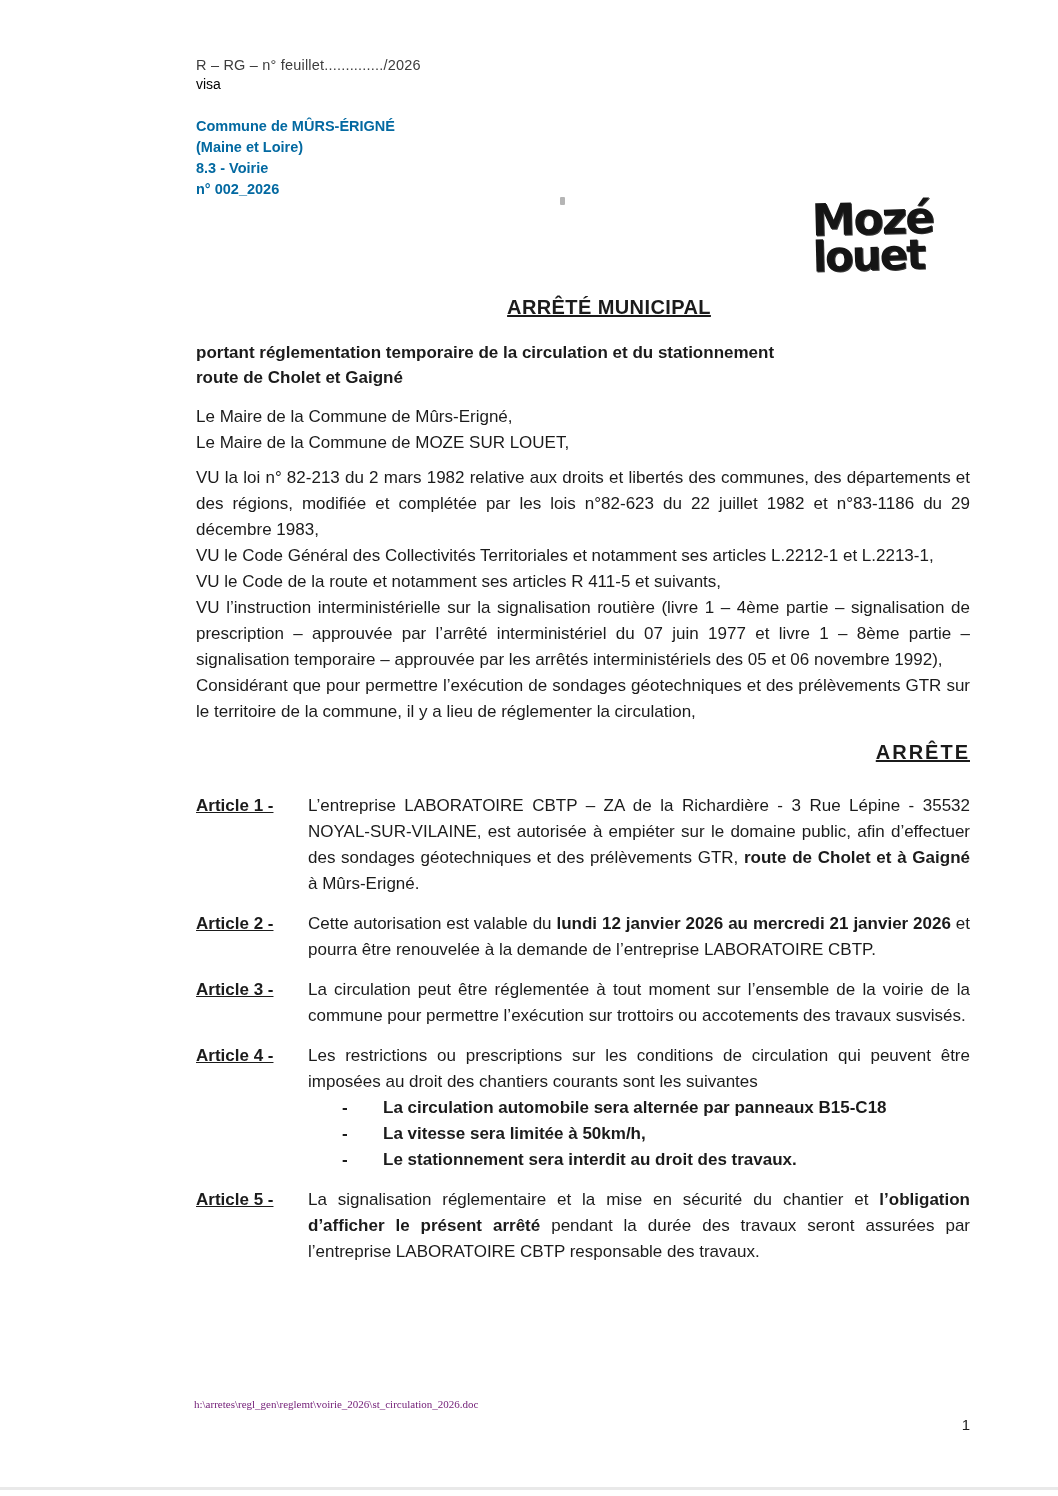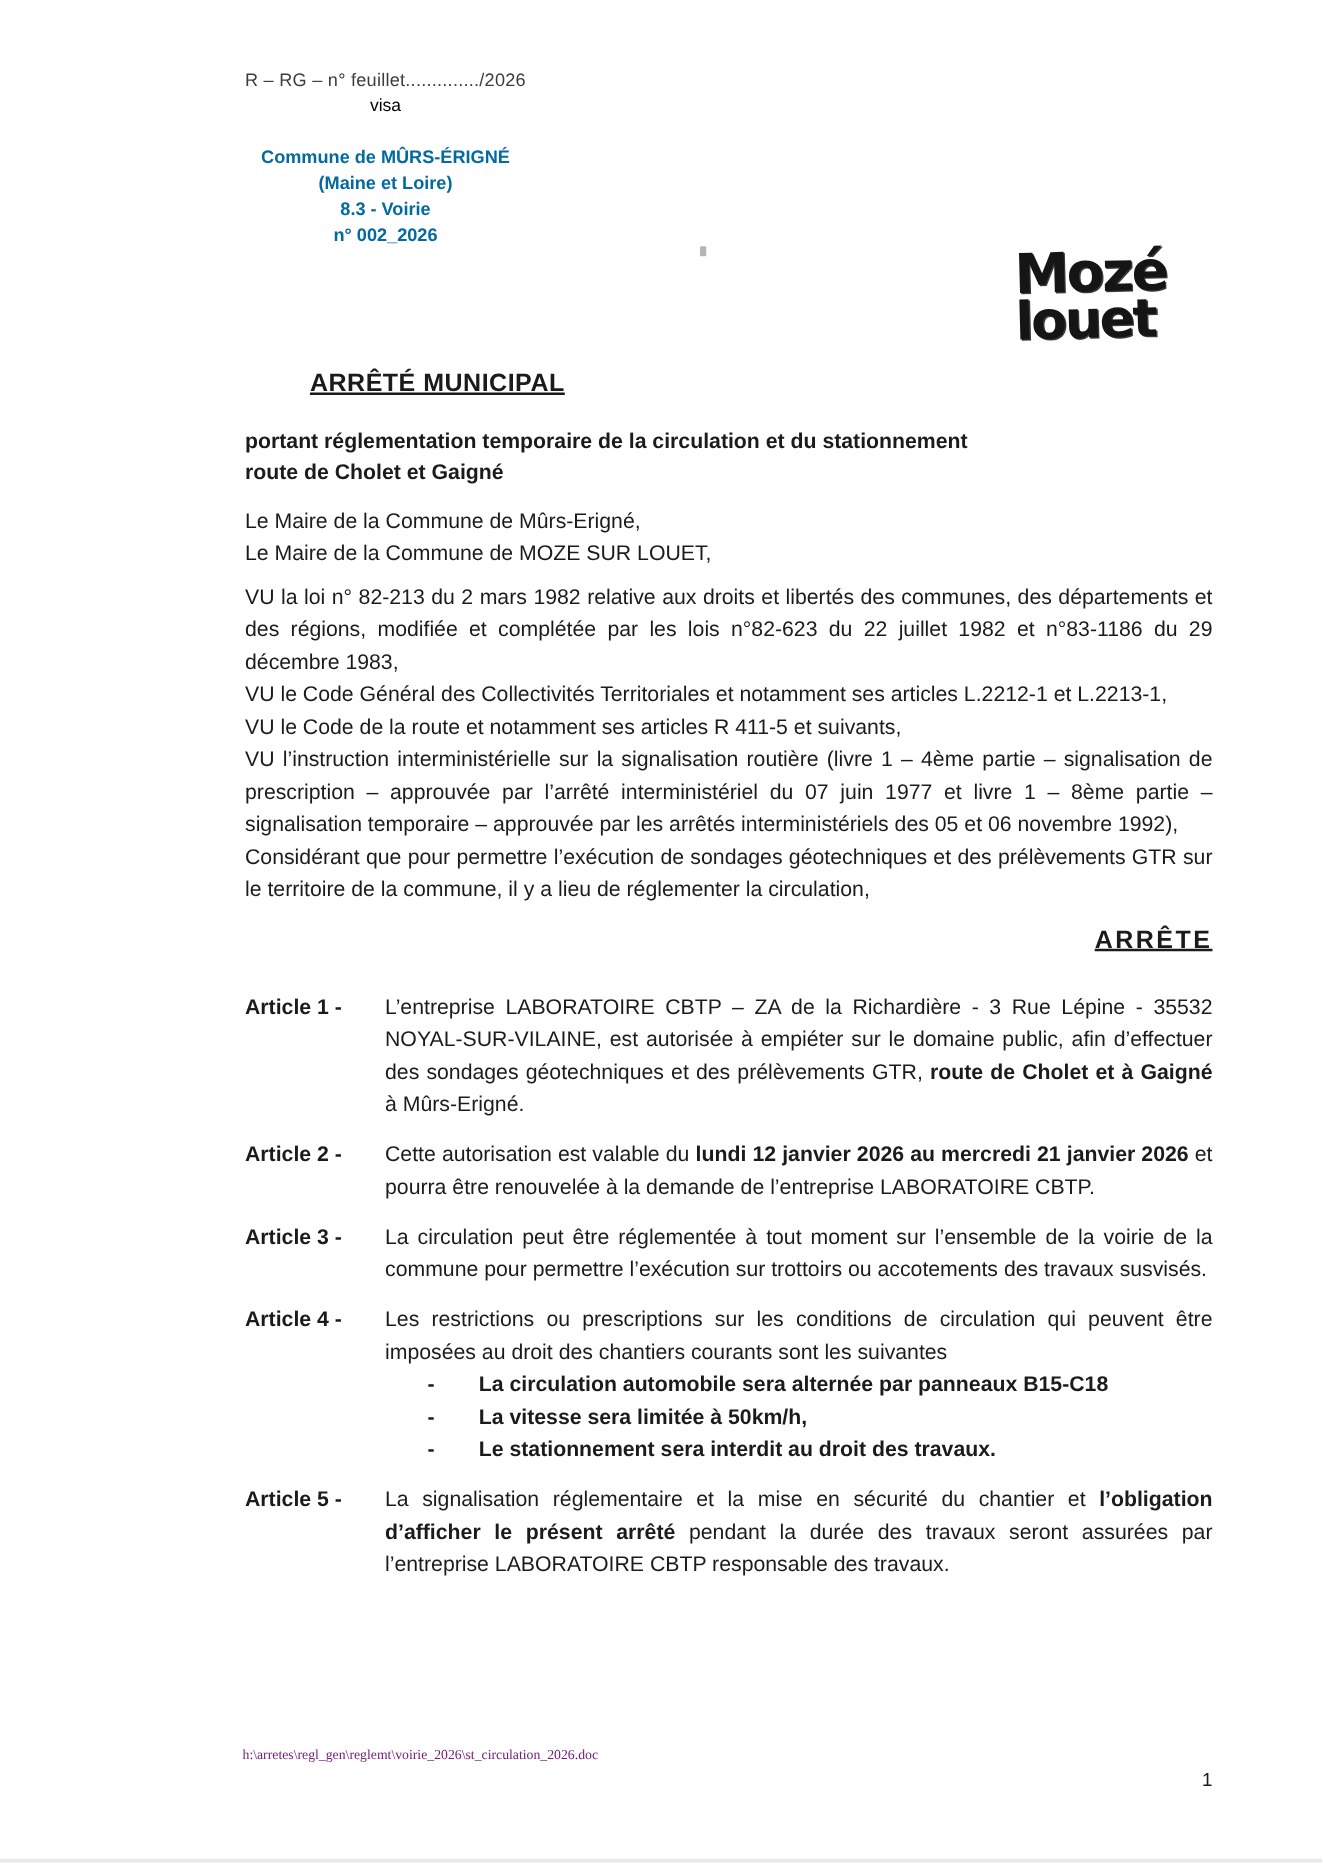--- a/index.html
+++ b/index.html
@@ -2,52 +2,52 @@
 <html lang="fr"><head>
 <meta charset="utf-8">
 <style>
   html,body { margin:0; padding:0; background:#ffffff; }
   .page {
     position:relative; width:1058px; height:1496px; background:#ffffff;
     font-family:"Liberation Sans", sans-serif; color:#1b1b1b; overflow:hidden;
   }
 
   
-  .header-left { position:absolute; left:196px; top:57px;text-align:center; }
+  .header-left { position:absolute; left:196px; top:57px; }
   .ref-line { font-size:14.5px; color:#3d3d3d; letter-spacing:0.2px; }
   .visa { font-size:14px; color:#000000; margin-top:3px; }
   .commune-block { margin-top:24px; font-weight:bold; font-size:14.5px; line-height:21px; color:#0369a1; }
 
   
   .logo { position:absolute; left:812px; top:200px; transform:rotate(-1.5deg); color:#151515; }
   .logo .l1 { display:block; font-family:"DejaVu Sans", sans-serif; font-weight:bold;
               font-size:44px; line-height:38px; letter-spacing:-2px; text-shadow:1px 1px 0 #3a3a3a; }
   .logo .l2 { display:block; font-family:"DejaVu Sans", sans-serif; font-weight:bold;
               font-size:42px; line-height:36px; letter-spacing:-2px; margin-left:0px; text-shadow:1px 1px 0 #3a3a3a; }
 
   .artifact-dot { position:absolute; left:560px; top:197px; width:5px; height:8px;
                   background:#8e8e8e; opacity:0.65; border-radius:1px; }
 
   .title { position:absolute; left:196px; top:296px; width:774px; margin:0;
-           padding-left:52px; box-sizing:border-box;
+           text-align:center; padding-left:52px; box-sizing:border-box;
            font-size:20px; font-weight:bold; text-decoration:underline; letter-spacing:0.4px; }
   .subtitle { position:absolute; left:196px; top:340px; width:774px;
               text-align:left; font-weight:bold; font-size:17px; line-height:25px; }
 
   .body { position:absolute; left:196px; top:404px; width:774px; font-size:17px; line-height:26px; }
   .preamble p { margin:0; text-align:justify; }
   .preamble p:nth-child(3) { margin-top:9px; }
 
   .arrete { margin:14px 0 28px; text-align:right; font-size:20px; font-weight:bold;
             letter-spacing:2px; text-decoration:underline; }
 
   .article { display:flex; }
   .article + .article { margin-top:14px; }
   .articles .article:nth-child(2) { }
-  .article .label { flex:0 0 112px; width:112px; font-weight:bold; }
+  .article .label { flex:0 0 112px; width:112px; font-weight:bold;text-decoration:underline; }
   .article .abody { flex:1; text-align:justify; }
   .seg-b { font-weight:bold; }
 
   .bullets { font-weight:bold; }
   .bullet { display:flex; padding-left:34px; }
   .bullet .dash { flex:0 0 41px; width:41px; }
 
   .file-path { position:absolute; left:194px; top:1398px;
                font-family:"Liberation Serif", serif; font-size:11px; color:#701a75; }
   .page-number { position:absolute; right:88px; top:1416px; font-size:15px; color:#1b1b1b; }

